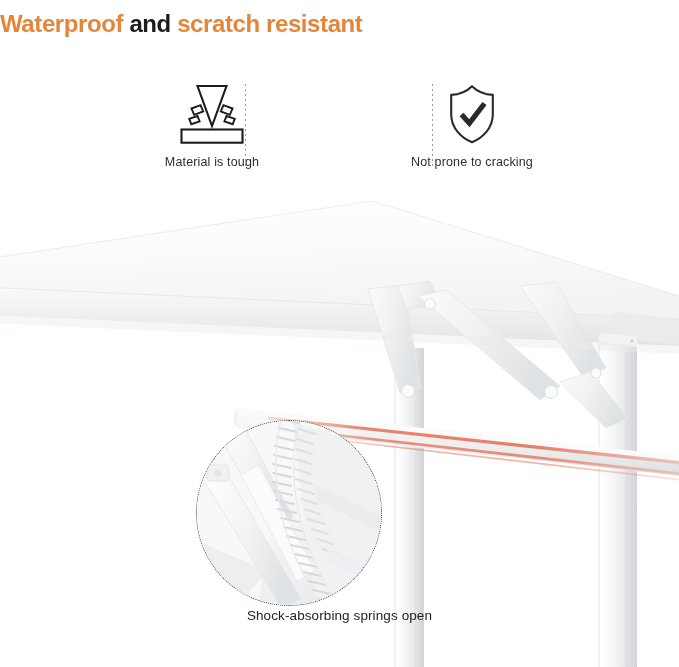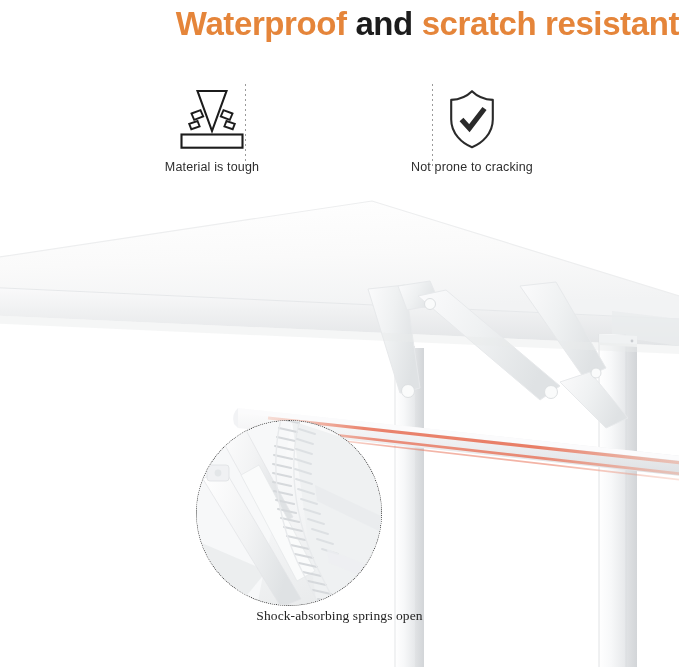--- a/index.html
+++ b/index.html
@@ -20,39 +20,39 @@
     overflow: hidden;
     background: #ffffff;
   }
 
   
   .headline {
     position: absolute;
     left: 0;
     top: 4px;
     width: 679px;
-    text-align: right;
-    font-size: 33px;
+    text-align: left;
+    font-size: 24px;
     font-weight: bold;
     letter-spacing: -0.4px;
     white-space: nowrap;
     line-height: 40px;
   }
   .hl-orange { color: #E5853A; }
   .hl-dark   { color: #1C1C1C; }
 
   
   .feature-row {
     position: absolute;
     left: 82px;
     top: 78px;
     width: 520px;
     height: 96px;
     display: flex;
-    align-items: flex-end;
+    align-items: center;
   }
   .feature {
     flex: 1 1 0;
     display: flex;
     flex-direction: column;
     align-items: center;
     position: relative;
   }
   .feature-icon {
     height: 62px;
@@ -112,21 +112,21 @@
     position: absolute;
     left: 0;
     top: 606px;
     width: 679px;
     text-align: center;
     font-size: 13.5px;
     line-height: 19px;
     color: #232323;
     letter-spacing: 0.1px;
   }
-  .caption span { display: block; font-family: Liberation Serif, serif; }
+  .caption span { display: block; }
 </style>
 </head>
 <body>
 
 <div id="page">
 
   <div class="headline">
     <span class="hl-orange">Waterproof</span><span>&nbsp;</span><span class="hl-dark">and</span><span>&nbsp;</span><span class="hl-orange">scratch resistant</span>
   </div>
 

